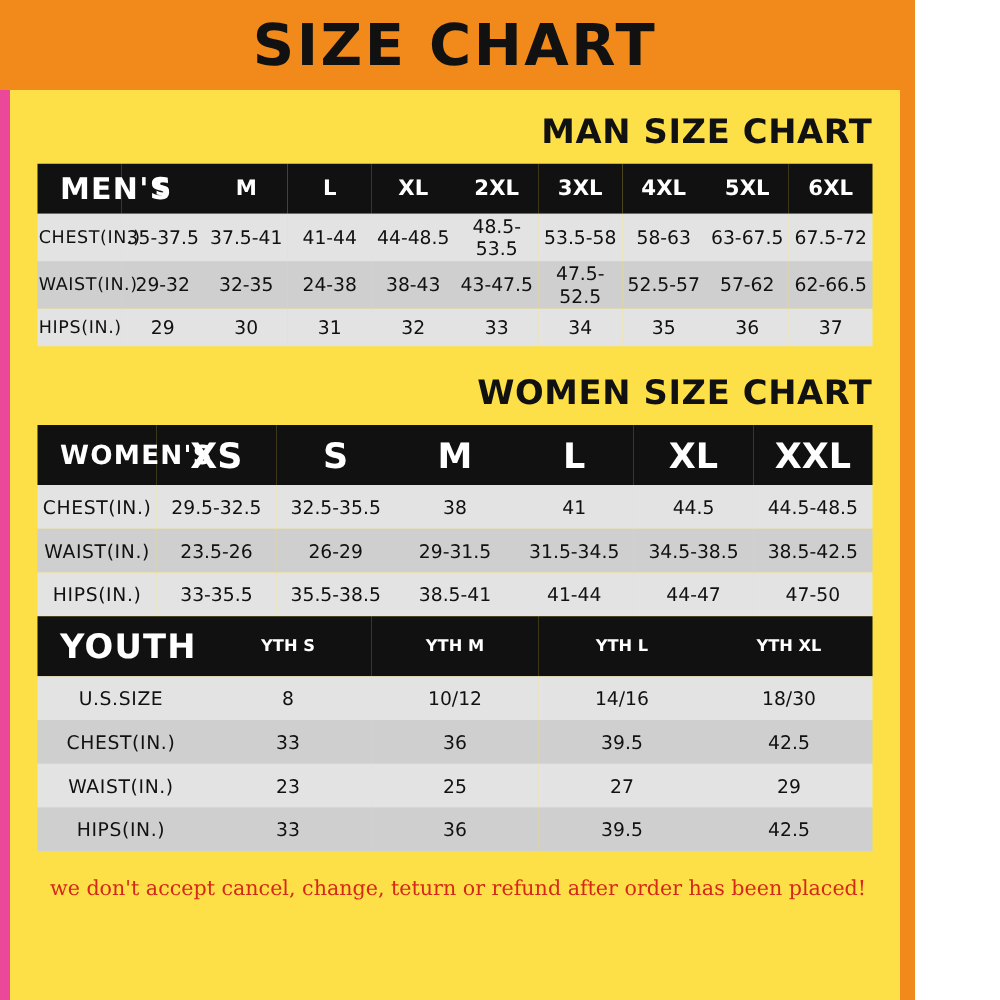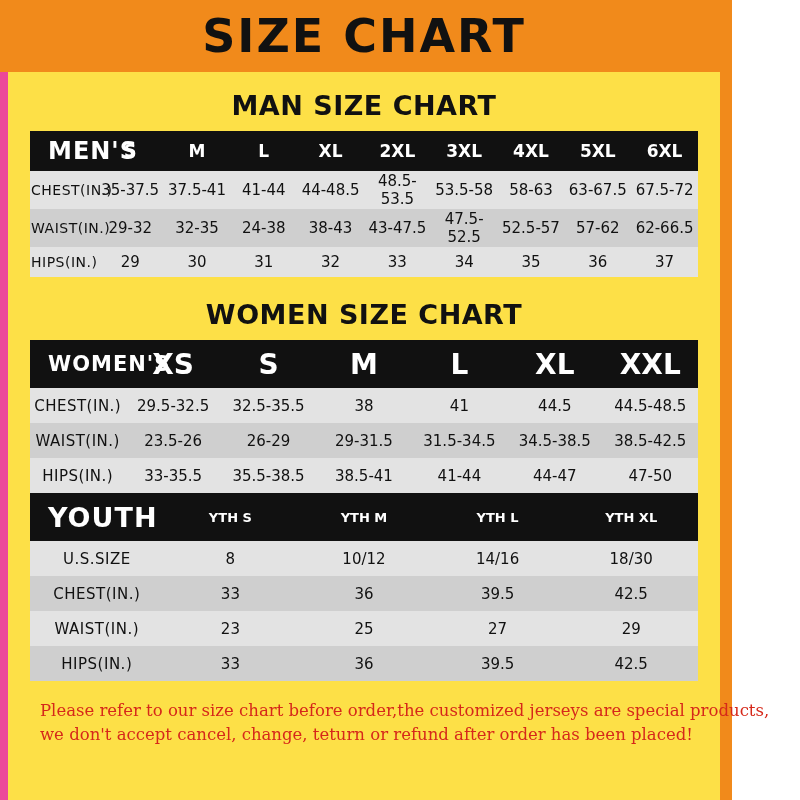--- a/index.html
+++ b/index.html
@@ -36,21 +36,21 @@
     font-size: 46px;
     letter-spacing: 2px;
     color: #111111;
     line-height: 1;
     text-align: center;
   }
   .content {
     padding: 0 22px;
   }
   .section-title {
-    text-align: center;
+    text-align: right;
     font-family: "DejaVu Sans", sans-serif;
     font-weight: bold;
     font-size: 27px;
     color: #111;
     letter-spacing: 0.5px;
   }
   .sec1 .section-title { margin: 18px 0 10px; }
   .sec2 .section-title { margin: 22px 0 10px; }
   .sec3 .section-title { margin: 24px 0 10px; }
 
@@ -269,18 +269,17 @@
             <td>33</td>
             <td>36</td>
             <td>39.5</td>
             <td>42.5</td>
           </tr>
         </tbody>
       </table>
     </div>
 
     <div class="footer-note">
-      <div>Please refer to our size chart before order,the customized jerseys are special products,</div>
       <div>we don't accept cancel, change, teturn or refund after order has been placed!</div>
     </div>
 
   </div>
 </div>
 
 </body></html>

